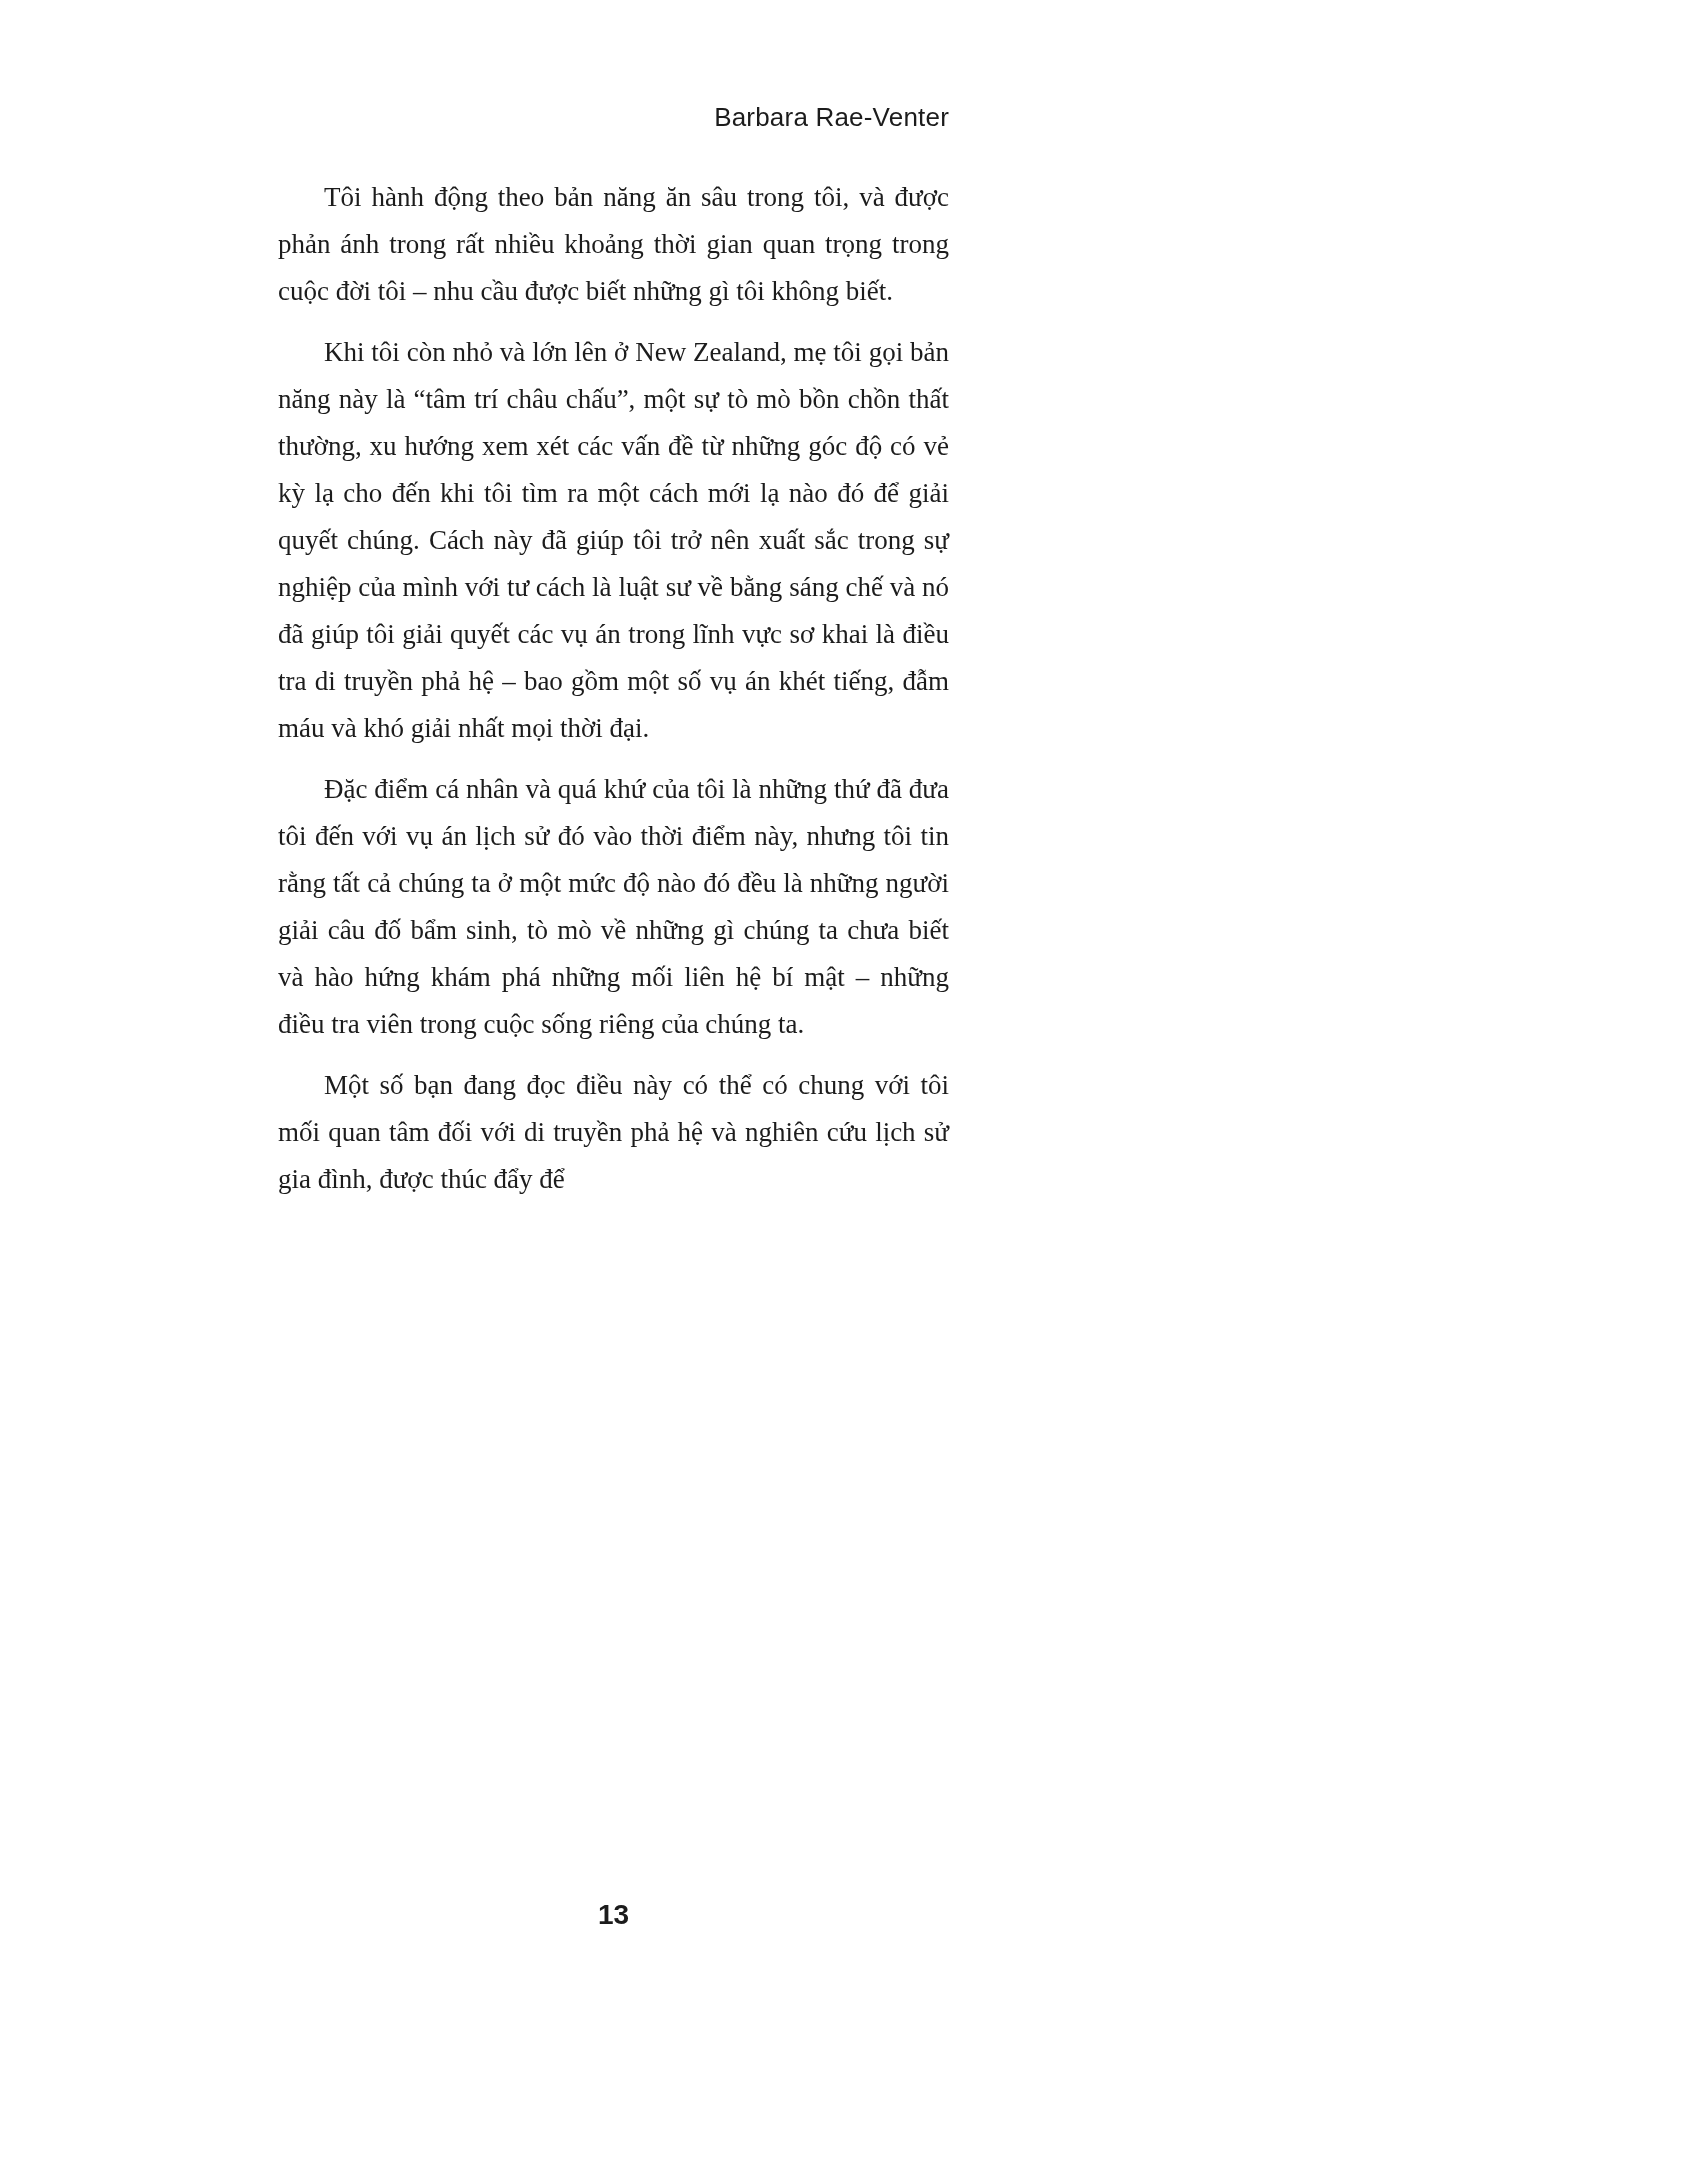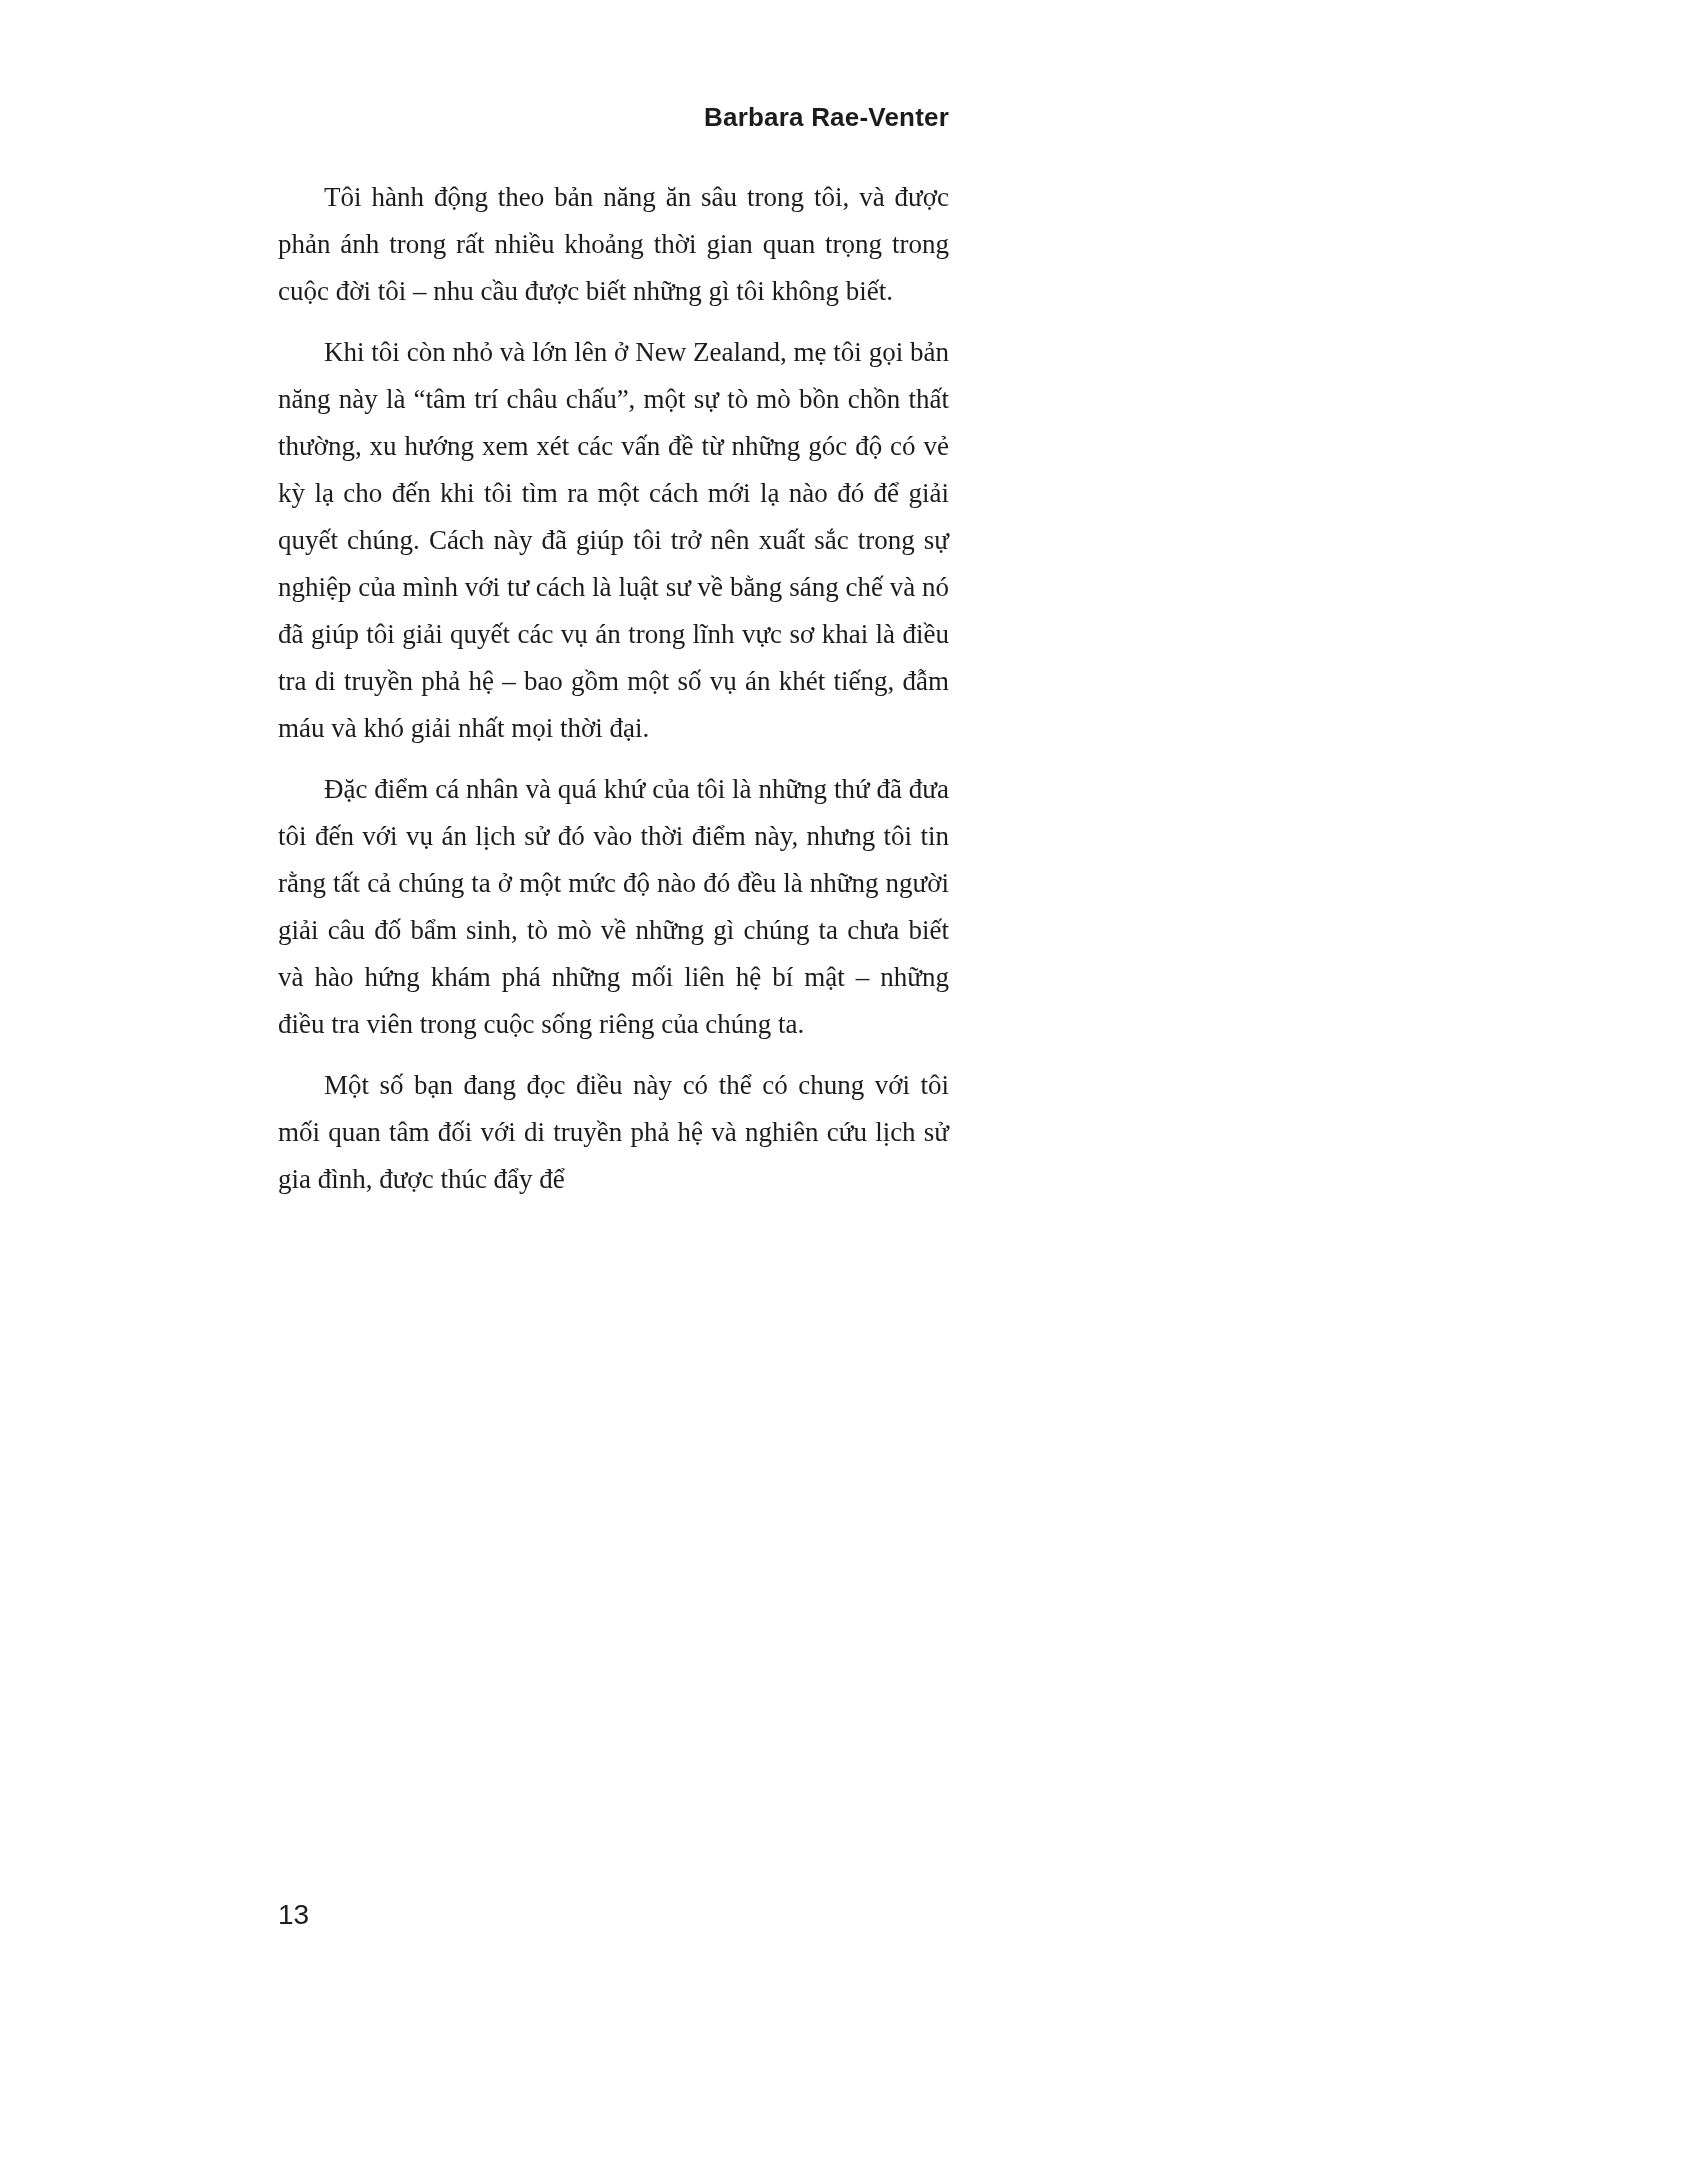--- a/index.html
+++ b/index.html
@@ -20,21 +20,21 @@
       overflow: hidden;
     }
 
     .running-header {
       position: absolute;
       top: 102px;
       left: 278px;
       width: 671px;
       text-align: right;
       font-family: "Liberation Sans", sans-serif;
-      font-weight: 700;
+      font-weight: 400;
       font-size: 26px;
       letter-spacing: 0.2px;
       color: #1c1c1c;
     }
 
     .body-text {
       position: absolute;
       top: 174px;
       left: 278px;
       width: 671px;
@@ -48,23 +48,23 @@
     .body-text p {
       text-indent: 46px;
       margin-bottom: 14px;
     }
 
     .page-number {
       position: absolute;
       top: 1899px;
       left: 278px;
       width: 671px;
-      text-align: left;
+      text-align: center;
       font-family: "Liberation Sans", sans-serif;
-      font-weight: 400;
+      font-weight: 700;
       font-size: 28px;
       color: #1c1c1c;
     }
   </style>
 </head>
 <body>
 
 <div class="page">
 
   <div class="running-header">Barbara Rae-Venter</div>

